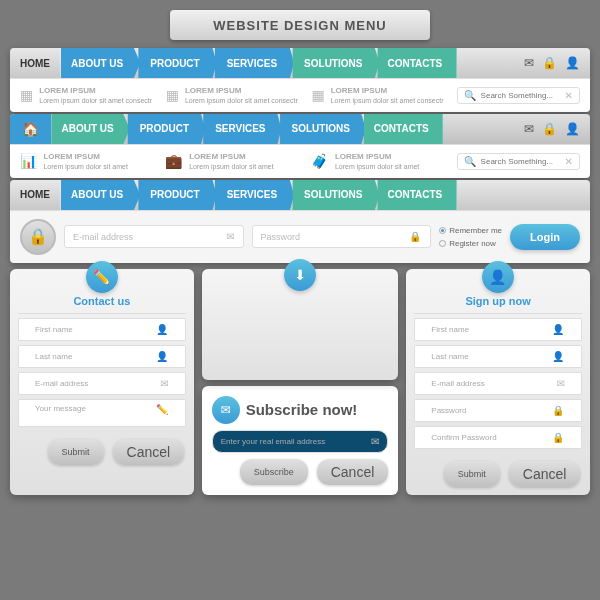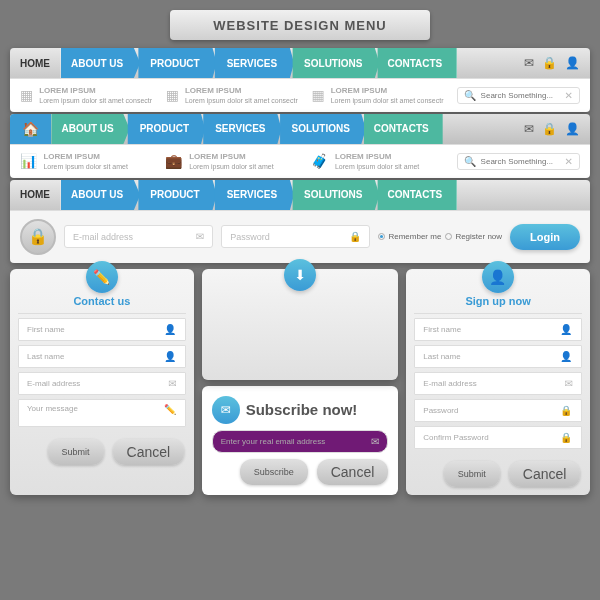--- a/index.html
+++ b/index.html
@@ -143,21 +143,21 @@
       border: 1px solid #ddd;
       border-radius: 3px;
       padding: 5px 8px;
       font-size: 9px;
       color: #aaa;
       background: white;
       display: flex;
       align-items: center;
       justify-content: space-between;
     }
-    .remember-box { display: flex; gap: 4px; }
+    .remember-box { display: flex; flex-direction: column; gap: 4px; }
     .remember-item { font-size: 8px; color: #666; display: flex; align-items: center; gap: 3px; }
     .radio-dot { width: 7px; height: 7px; border-radius: 50%; border: 1px solid #aaa; display: flex; align-items: center; justify-content: center; }
     .radio-dot.filled::after { content: ''; width: 3px; height: 3px; border-radius: 50%; background: #3a9bd5; display: block; }
     .login-btn {
       background: linear-gradient(180deg, #5bc0de, #3a9bd5);
       color: white;
       border: none;
       border-radius: 20px;
       padding: 7px 20px;
       font-size: 11px;
@@ -199,21 +199,21 @@
       font-weight: bold;
       color: #3a9bd5;
       margin-top: 20px;
       text-align: center;
       padding: 6px 0;
     }
     .form-field {
       margin: 4px 8px;
       border: 1px solid #ddd;
       border-radius: 1px;
-      padding: 5px 8px;
+      padding: 5px 16px;
       font-size: 8px;
       color: #aaa;
       background: white;
       display: flex;
       justify-content: space-between;
       align-items: center;
     }
     .form-field-icon { font-size: 10px; color: #bbb; }
     .btn-row { display: flex; gap: 9px; padding: 8px; justify-content: center; margin-left: 28px; }
     .btn-submit {
@@ -277,21 +277,21 @@
       width: 28px; height: 28px; border-radius: 50%;
       background: linear-gradient(180deg, #5bc0de, #3a9bd5);
       display: flex; align-items: center; justify-content: center;
       color: white; font-size: 12px;
     }
     .subscribe-title { font-size: 15px; font-weight: bold; color: #555; }
     .subscribe-input {
       border: 1px solid #ddd; border-radius: 10px; padding: 5px 8px;
       font-size: 8px; color: #aaa; width: 100%;
       display: flex; justify-content: space-between; align-items: center;
-      background: #701a75; margin-bottom: 6px;
+      background: #0c4a6e; margin-bottom: 6px;
     }
 
     
     .signup-widget {
       background: linear-gradient(180deg, #f5f5f5, #e0e0e0);
       border-radius: 6px;
       box-shadow: 0 3px 8px rgba(0,0,0,0.3);
       position: relative;
       flex: 1;
     }

